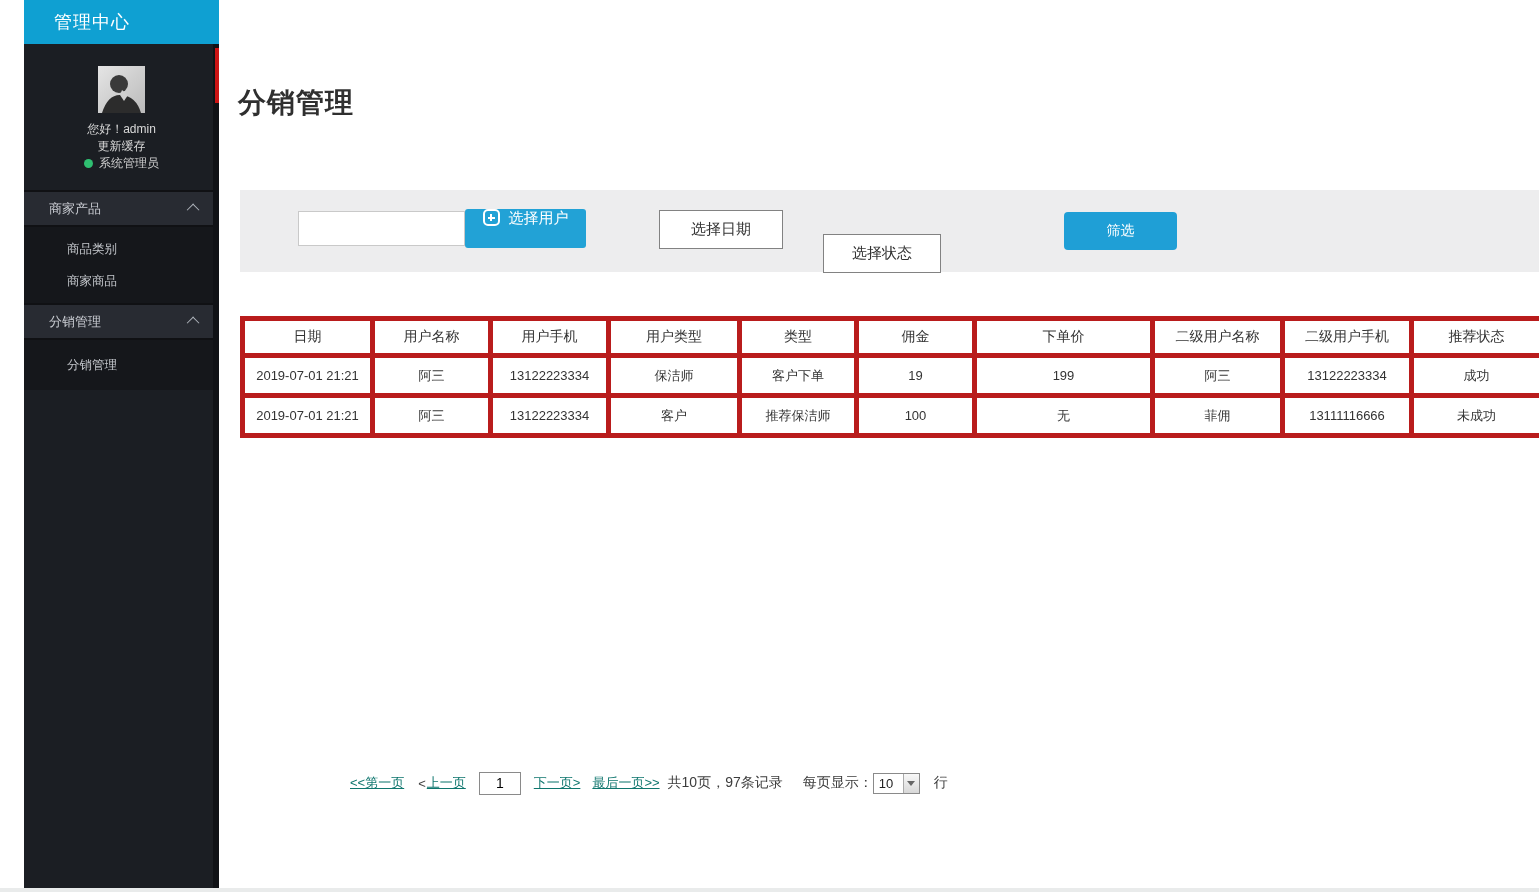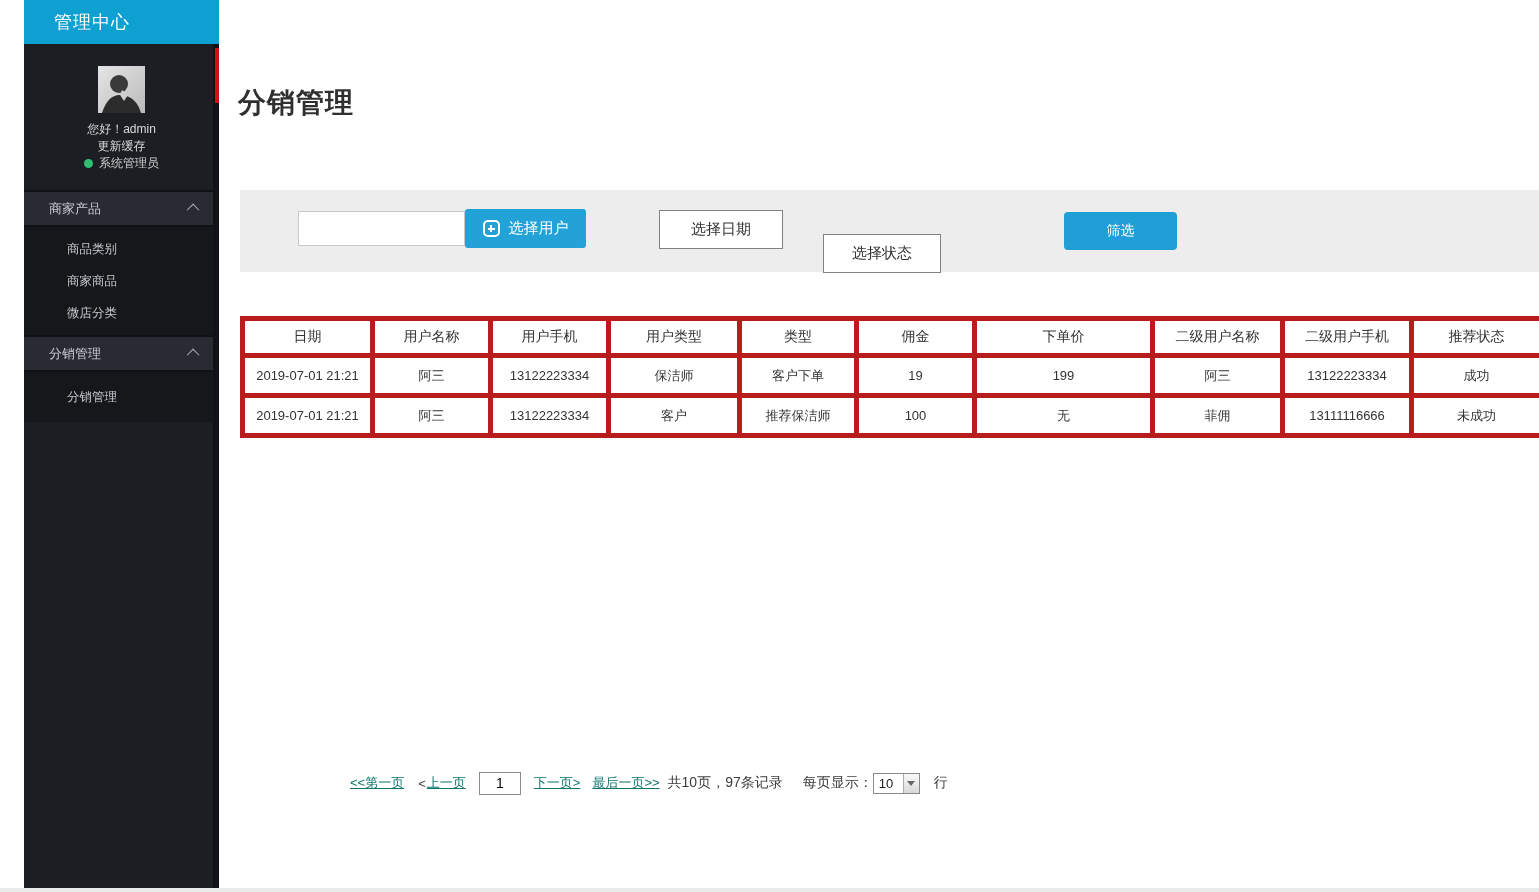--- a/index.html
+++ b/index.html
@@ -41,21 +41,21 @@
   .page-title { position:absolute; left:43px; top:84px; font-size:28px; font-weight:bold;
                 color:#2f2f2f; letter-spacing:1px; }
 
   .filter-bar { position:absolute; left:45px; right:0; top:190px; height:82px;
                 background:#ededee; }
   .filter-input { position:absolute; left:58px; top:21px; width:167px; height:35px;
                   border:1px solid #c9c9c9; background:#fff; font-size:14px;
                   padding:0 8px; outline:none; }
   .btn-user { position:absolute; left:225px; top:19px; width:121px; height:39px;
               background:#22a2d6; color:#fff; border:none; border-radius:3px;
-              font-size:15px; display:flex; align-items:center; justify-content:center;
+              font-size:15px; display:flex; justify-content:center;
               gap:9px; cursor:pointer; }
   .plus-ico { width:17px; height:17px; border:2px solid #fff; border-radius:5px;
               position:relative; display:inline-block; }
   .plus-ico::before { content:""; position:absolute; left:3px; top:5.5px; width:7px;
                       height:2px; background:#fff; }
   .plus-ico::after { content:""; position:absolute; left:5.5px; top:3px; width:2px;
                      height:7px; background:#fff; }
   .btn-ghost { position:absolute; top:20px; height:39px; background:#fff;
                border:1px solid #828282; color:#333; font-size:15px; cursor:pointer; }
   .btn-date { left:419px; width:124px; }
@@ -128,21 +128,20 @@
   </div>
 
   <div class="menu">
     <div class="menu-section-header">
       <span>商家产品</span>
       <span class="chev"></span>
     </div>
     <div class="submenu">
       <div class="submenu-item">商品类别</div>
       <div class="submenu-item">商家商品</div>
-      <div class="submenu-item">微店分类</div>
     </div>
     <div class="menu-section-header">
       <span>分销管理</span>
       <span class="chev"></span>
     </div>
     <div class="submenu">
       <div class="submenu-item" style="height:38px;line-height:38px;">分销管理</div>
     </div>
   </div>
 

